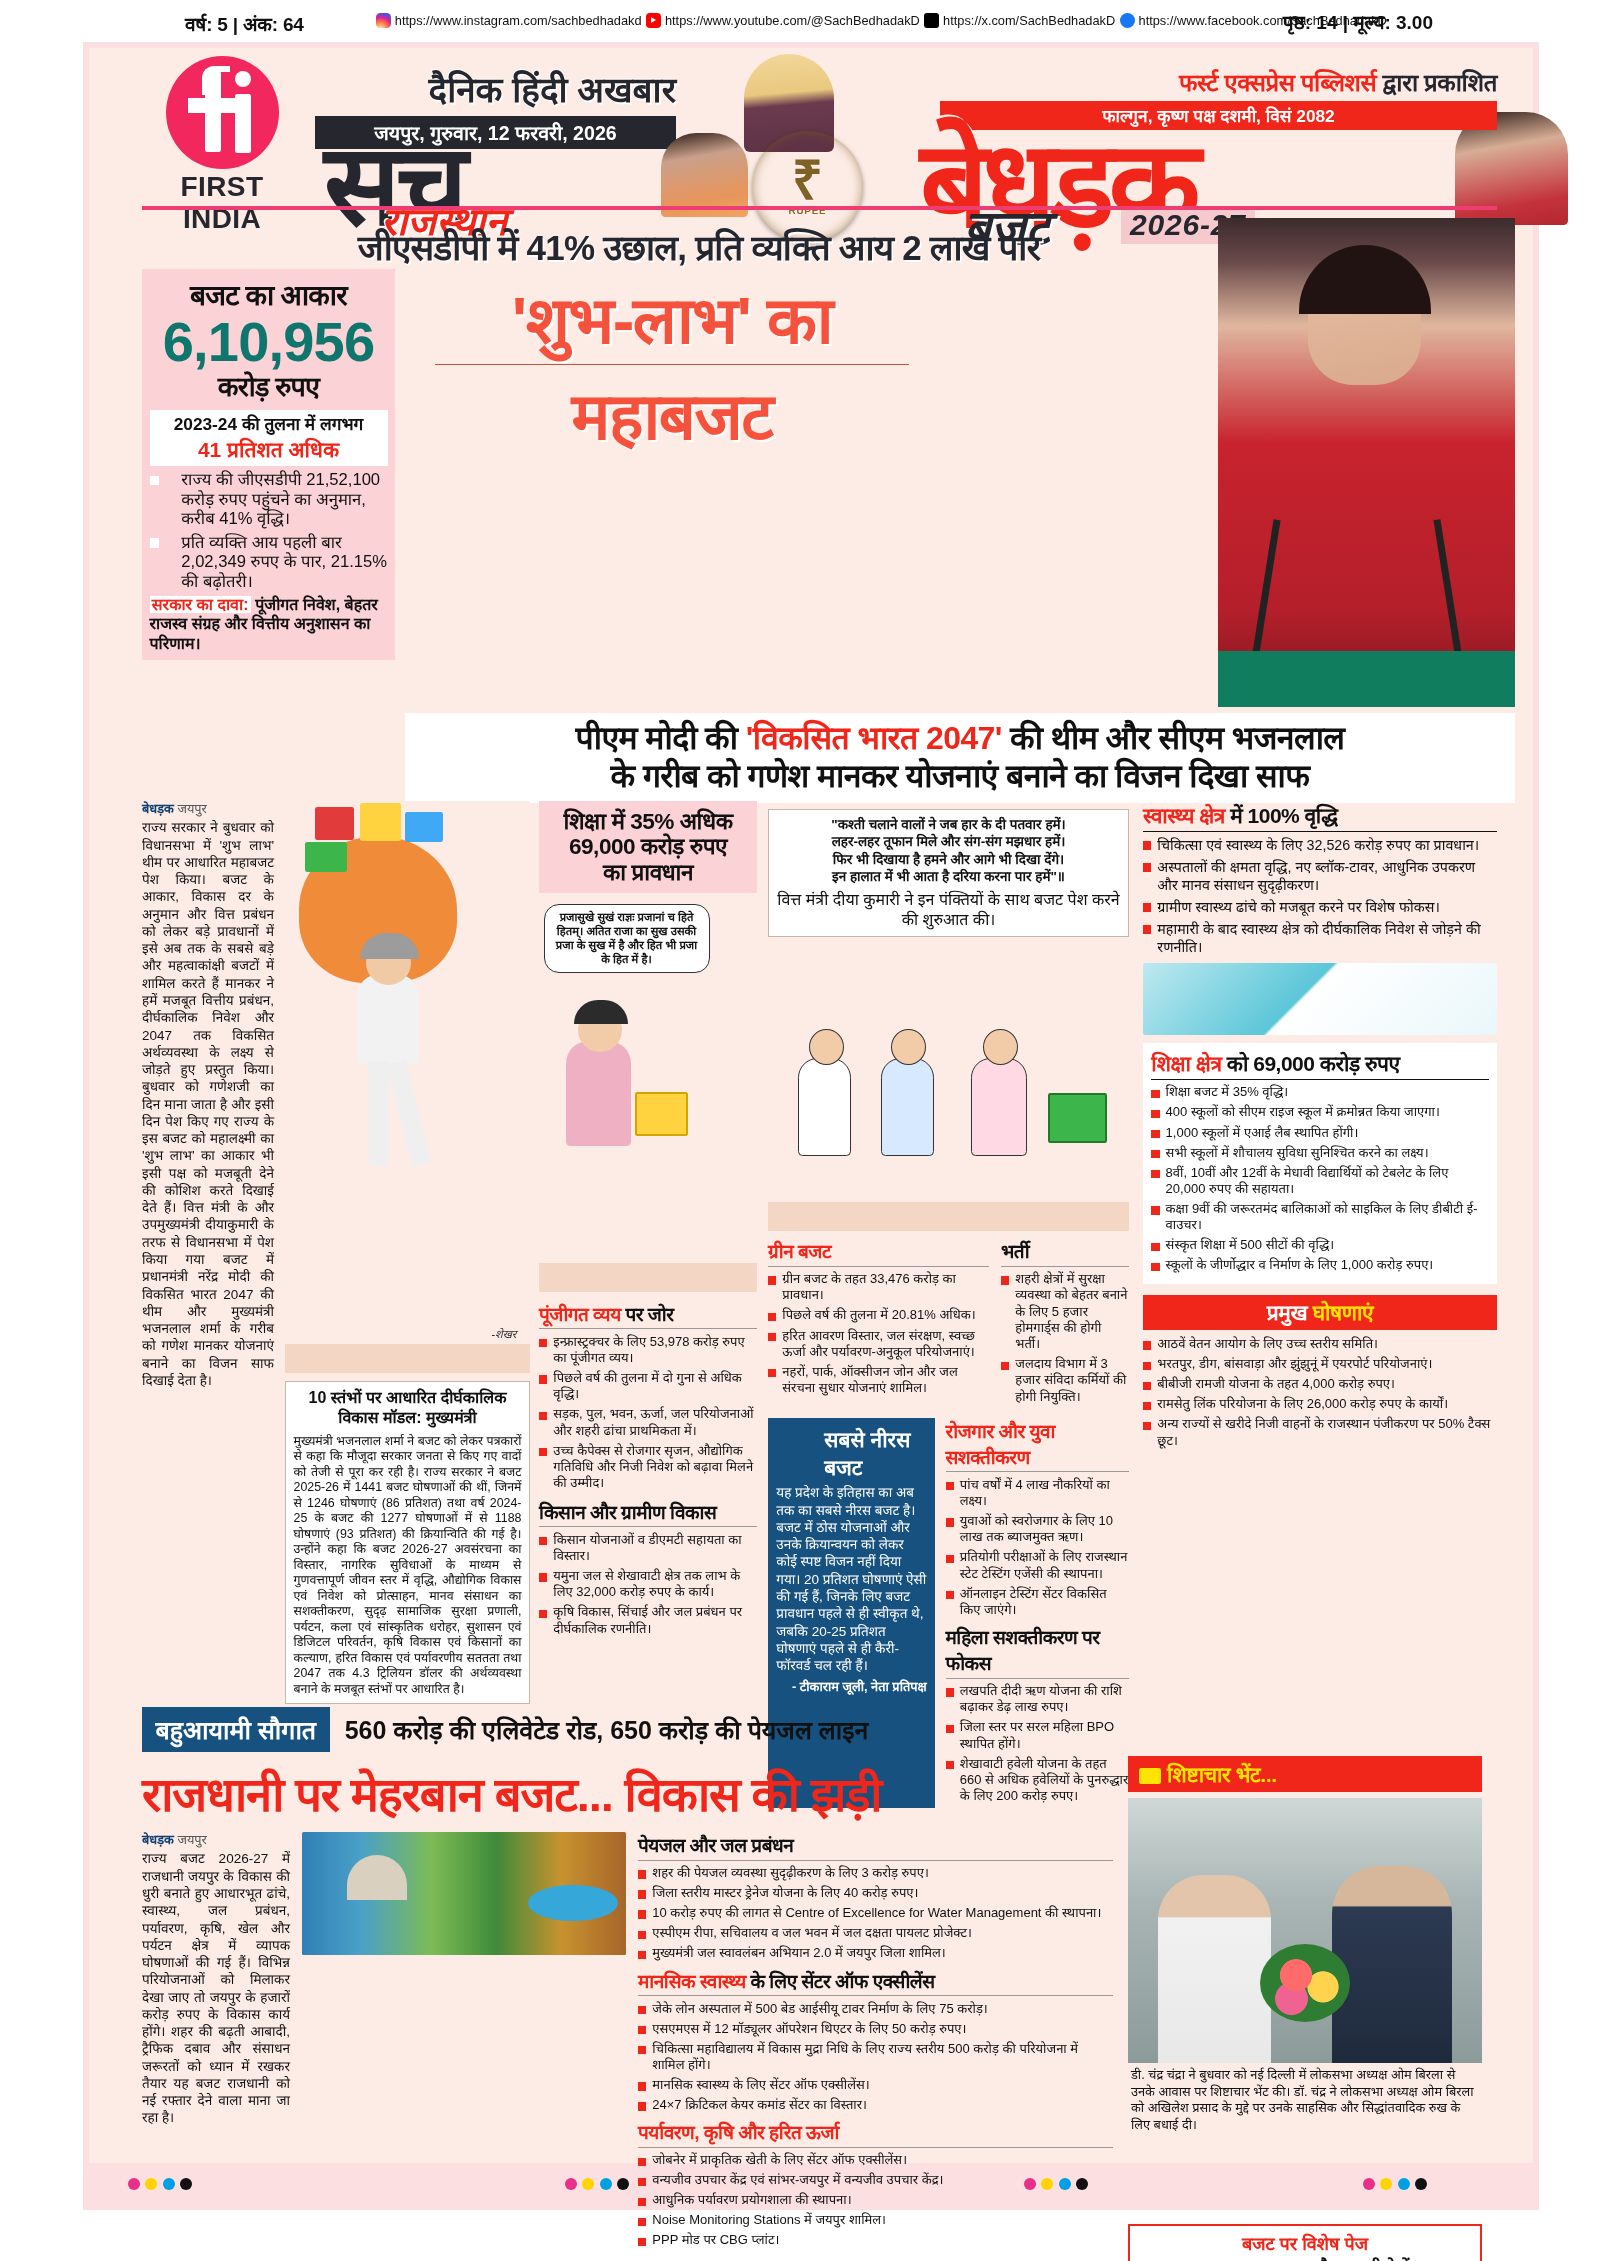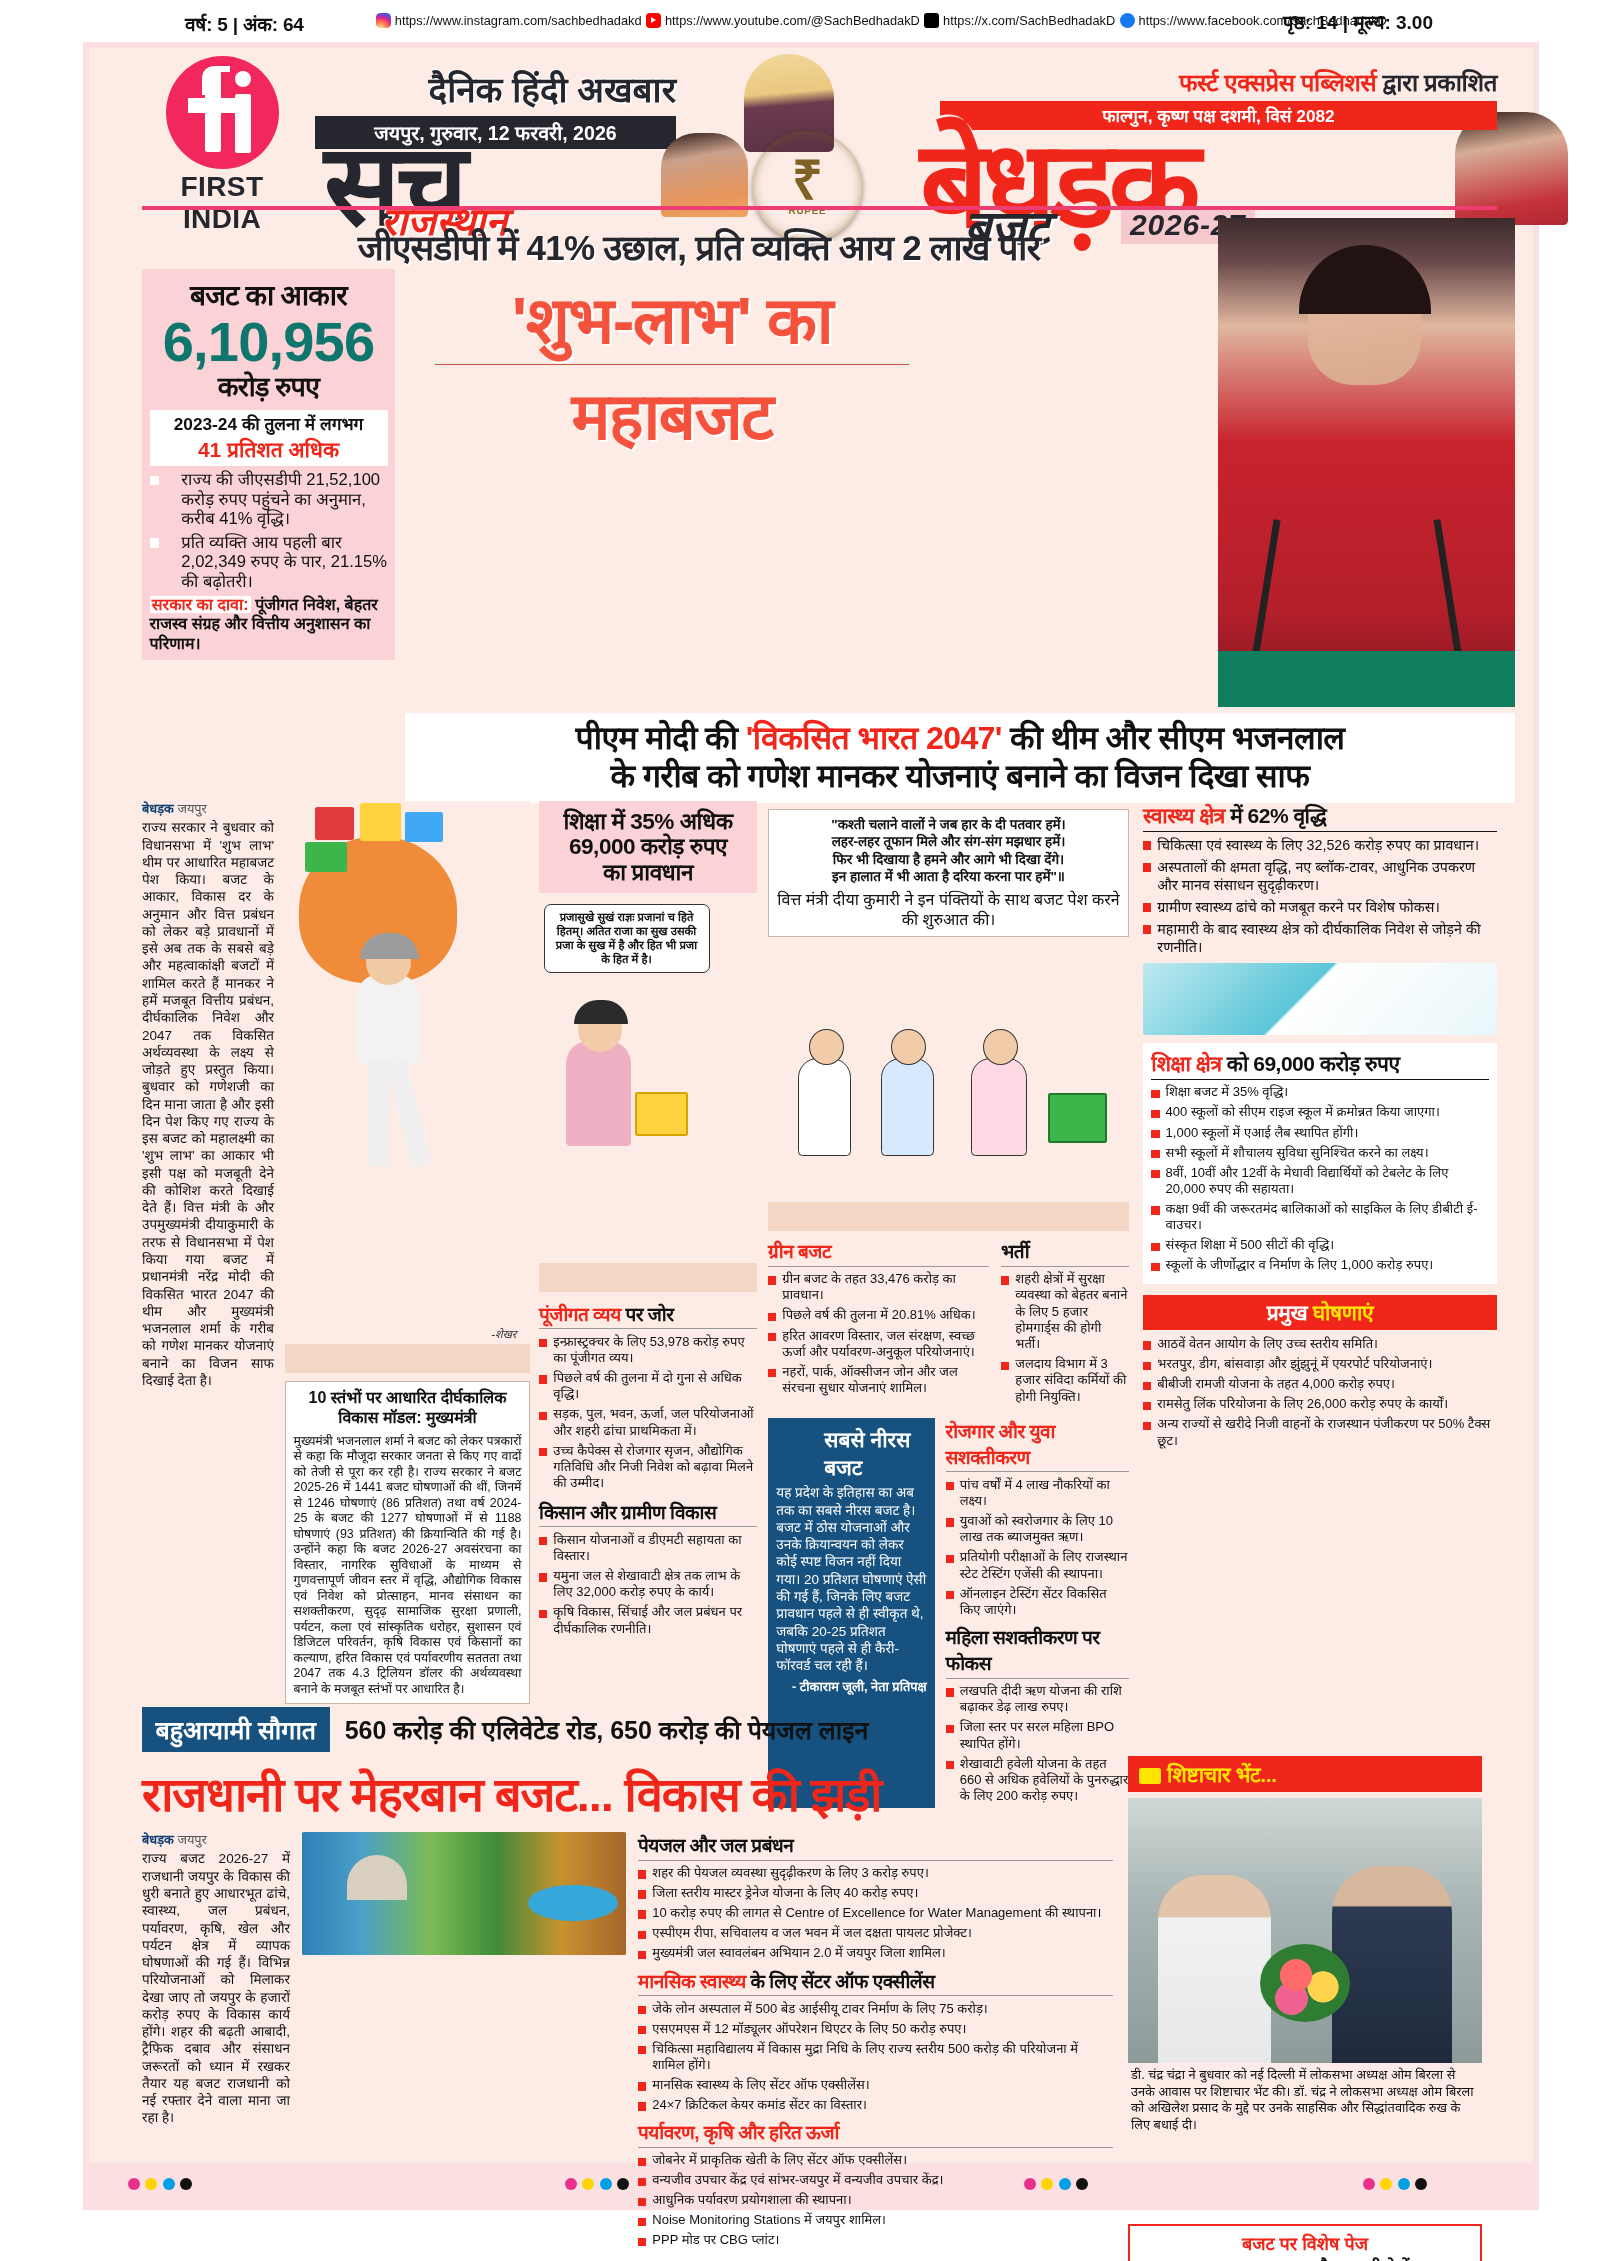--- a/index.html
+++ b/index.html
@@ -143,21 +143,21 @@
   .toon{ background:#fdece6; position:relative; overflow:hidden;}
   .toon .ground{ position:absolute; left:0; bottom:0; width:100%; height:29px; background:#f3d6c4;}
   .gift{ position:absolute; border-radius:2.3px;}
   .bag{ position:absolute; background:#f08b3a; border-radius:50% 50% 42% 42%;}
   .figbody{ position:absolute;}
 
   .quotebox{ border:1.5px solid #c9b6a9; background:#fff; padding:6px 7.5px; }
   .quotebox p{ font-size:13.5px; line-height:1.3; color:#111; font-weight:bold; text-align:center;}
   .quotebox .cap{ font-size:16px; font-weight:normal; margin-top:4.5px; text-align:center; line-height:1.25;}
 
-  .spbubble{ border:1.5px solid #333; border-radius:7px; background:#fff; padding:5.3px 6.8px; font-size:11.3px; line-height:1.25; color:#111; text-align:center; font-weight:bold;}
+  .spbubble{ border:1.5px solid #333; border-radius:15px; background:#fff; padding:5.3px 6.8px; font-size:11.3px; line-height:1.25; color:#111; text-align:center; font-weight:bold;}
 
   
   .rh{ font-size:21px; font-weight:bold; color:#f0261a; border-bottom:1.5px solid #111; padding-bottom:1.5px; margin-bottom:4.5px; letter-spacing:-0.5px;}
   .rh .blk{color:#111;}
   .rh2{ font-size:19px; font-weight:bold; color:#f0261a; border-bottom:1.5px solid #999; padding-bottom:1.5px; margin-bottom:4.5px; letter-spacing:-0.5px;}
   .rh2 .blk{ color:#111;}
   .bullets li{ list-style:none; display:flex; gap:6px; margin-bottom:3.8px;}
   .bullets .sq{ width:8.3px;height:8.3px;background:#f0261a;flex:0 0 auto;margin-top:5.3px;}
   .bullets span{ font-size:14.3px; line-height:1.27; color:#111;}
   .bullets.sm span{ font-size:13px; line-height:1.25;}
@@ -506,21 +506,21 @@
                     <i class="sq"></i>
                     <span>शेखावाटी हवेली योजना के तहत 660 से अधिक हवेलियों के पुनरुद्धार के लिए 200 करोड़ रुपए।</span>
                   </li>
             </ul>
           </div>
         </div>
       </div>
 
       <div class="col c5">
         <div class="rh">
-          <span>स्वास्थ्य क्षेत्र</span><span class="blk"> में 62% वृद्धि</span>
+          <span>स्वास्थ्य क्षेत्र</span><span class="blk"> में 100% वृद्धि</span>
         </div>
         <div style="display:flex;gap:7.5px">
           <ul class="bullets" style="flex:1">
             <li>
                   <i class="sq"></i>
                   <span>चिकित्सा एवं स्वास्थ्य के लिए 32,526 करोड़ रुपए का प्रावधान।</span>
                 </li>
             <li>
                   <i class="sq"></i>
                   <span>अस्पतालों की क्षमता वृद्धि, नए ब्लॉक-टावर, आधुनिक उपकरण और मानव संसाधन सुदृढ़ीकरण।</span>

